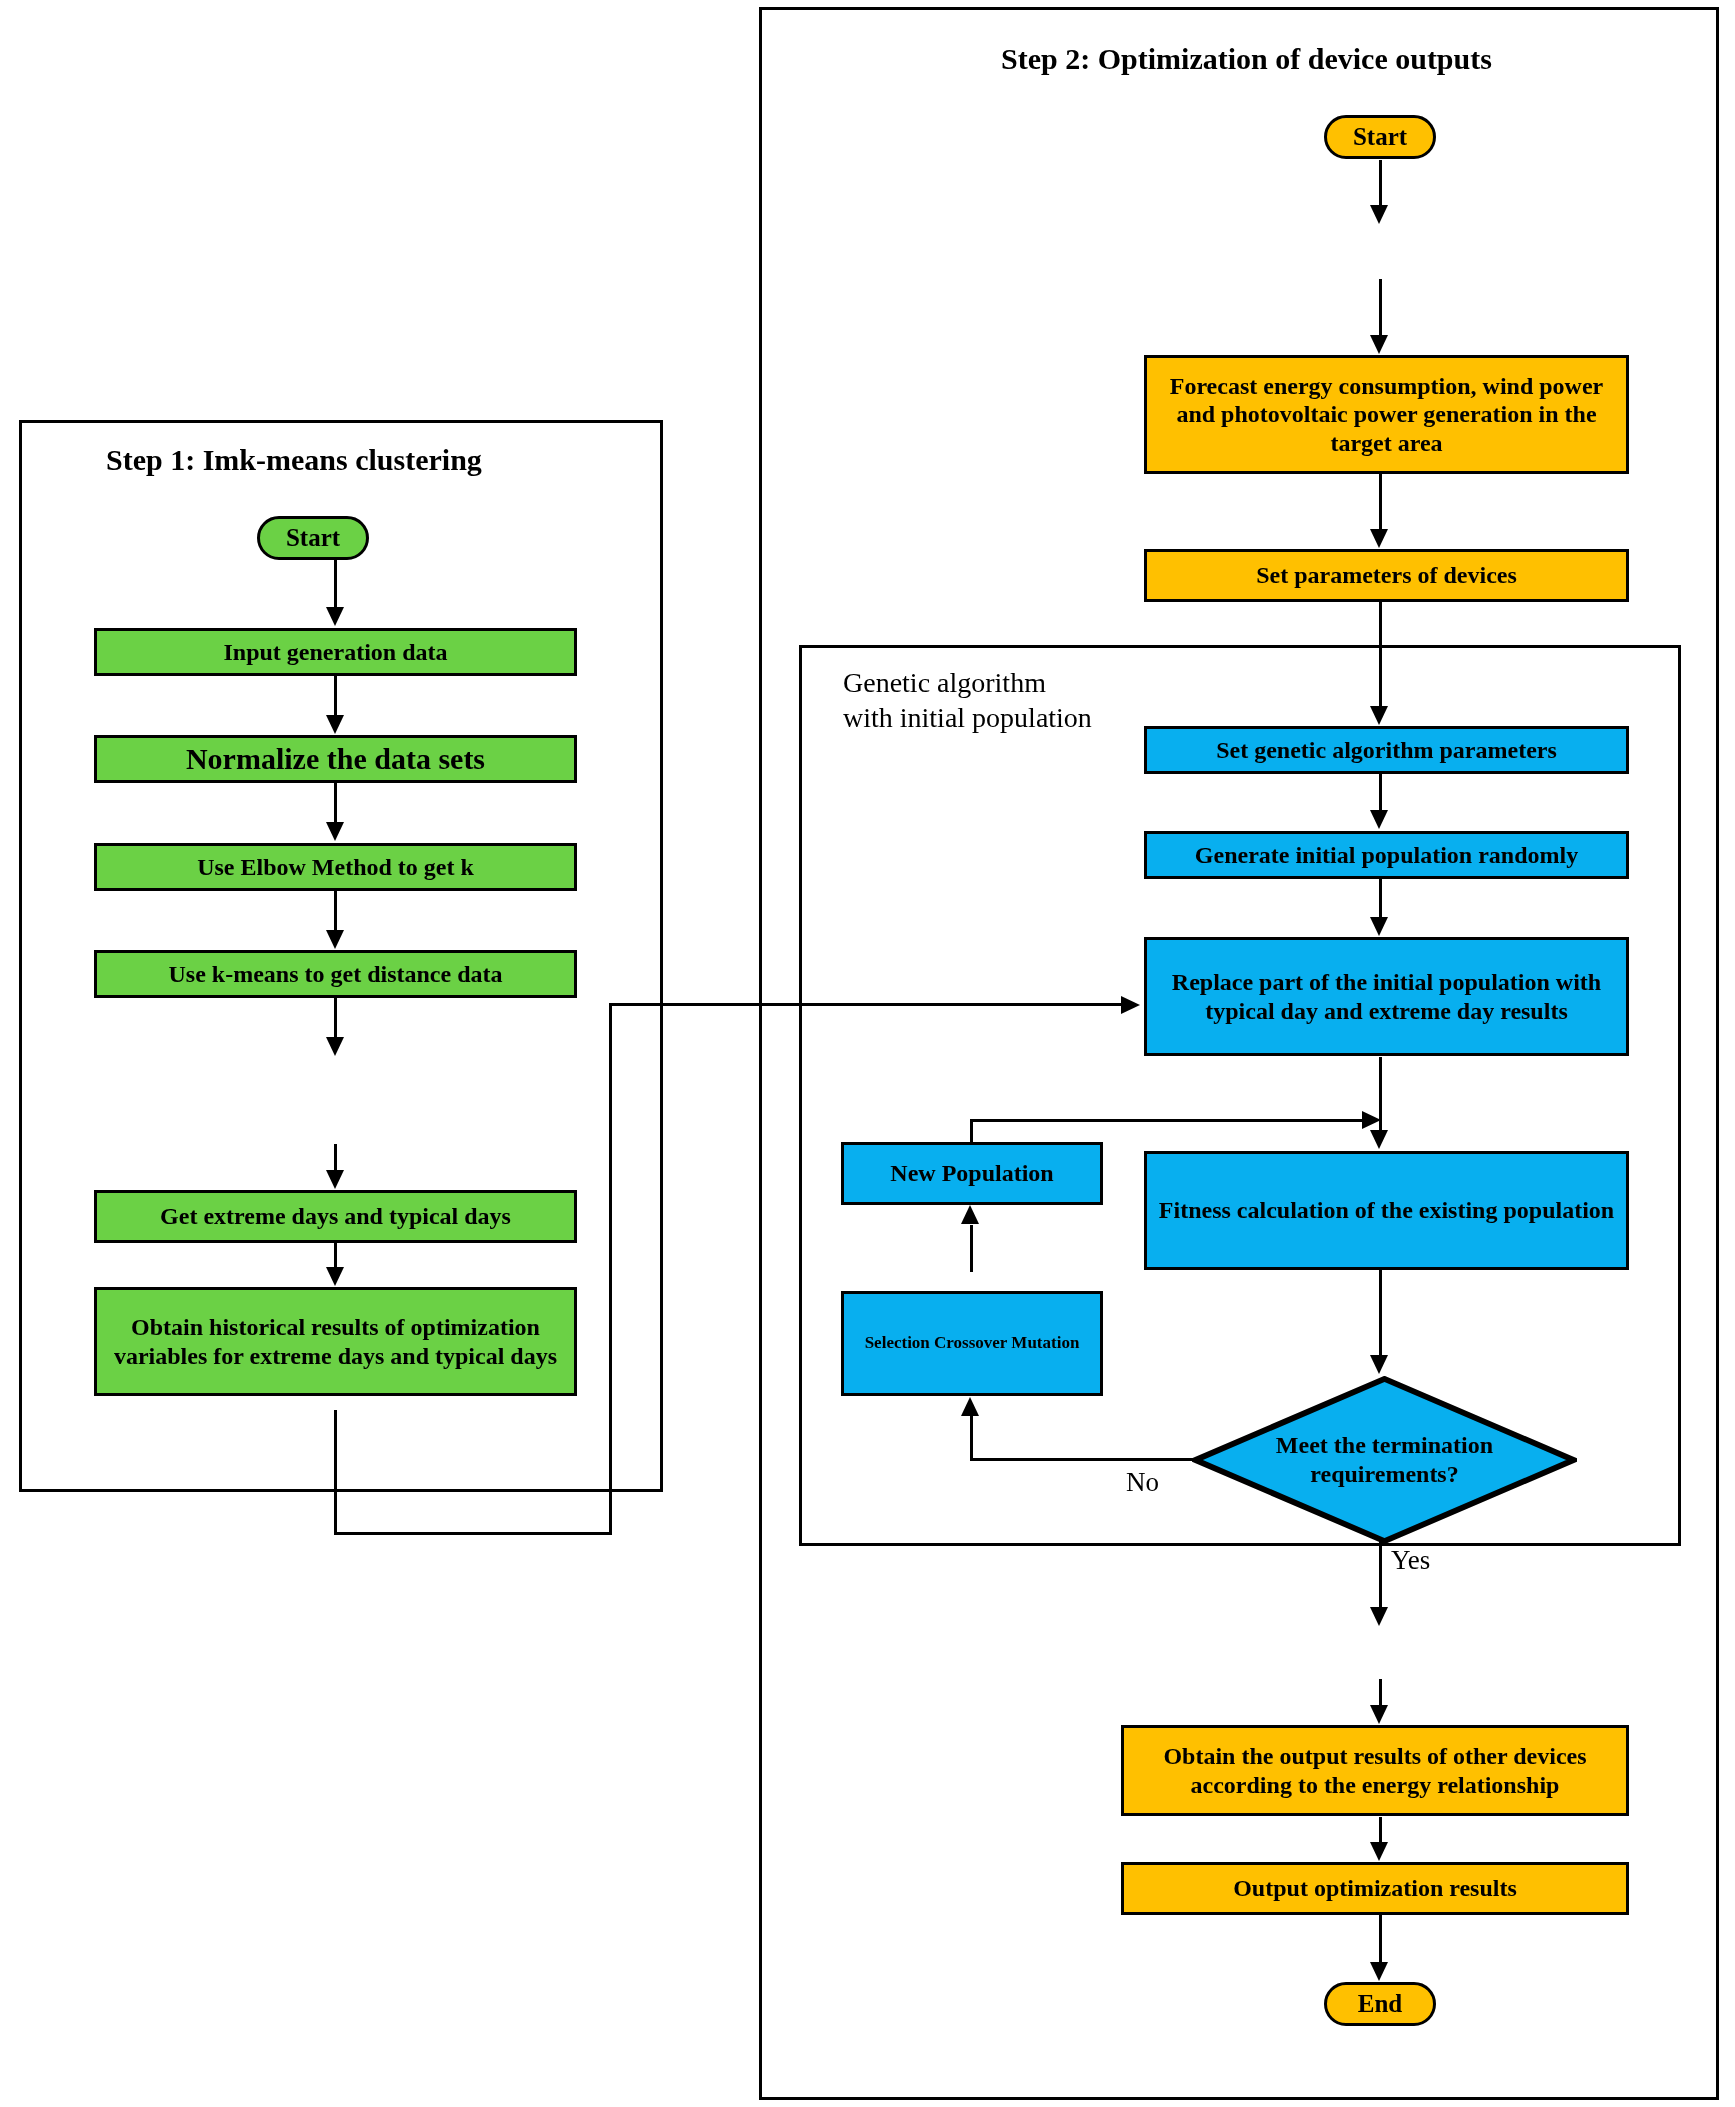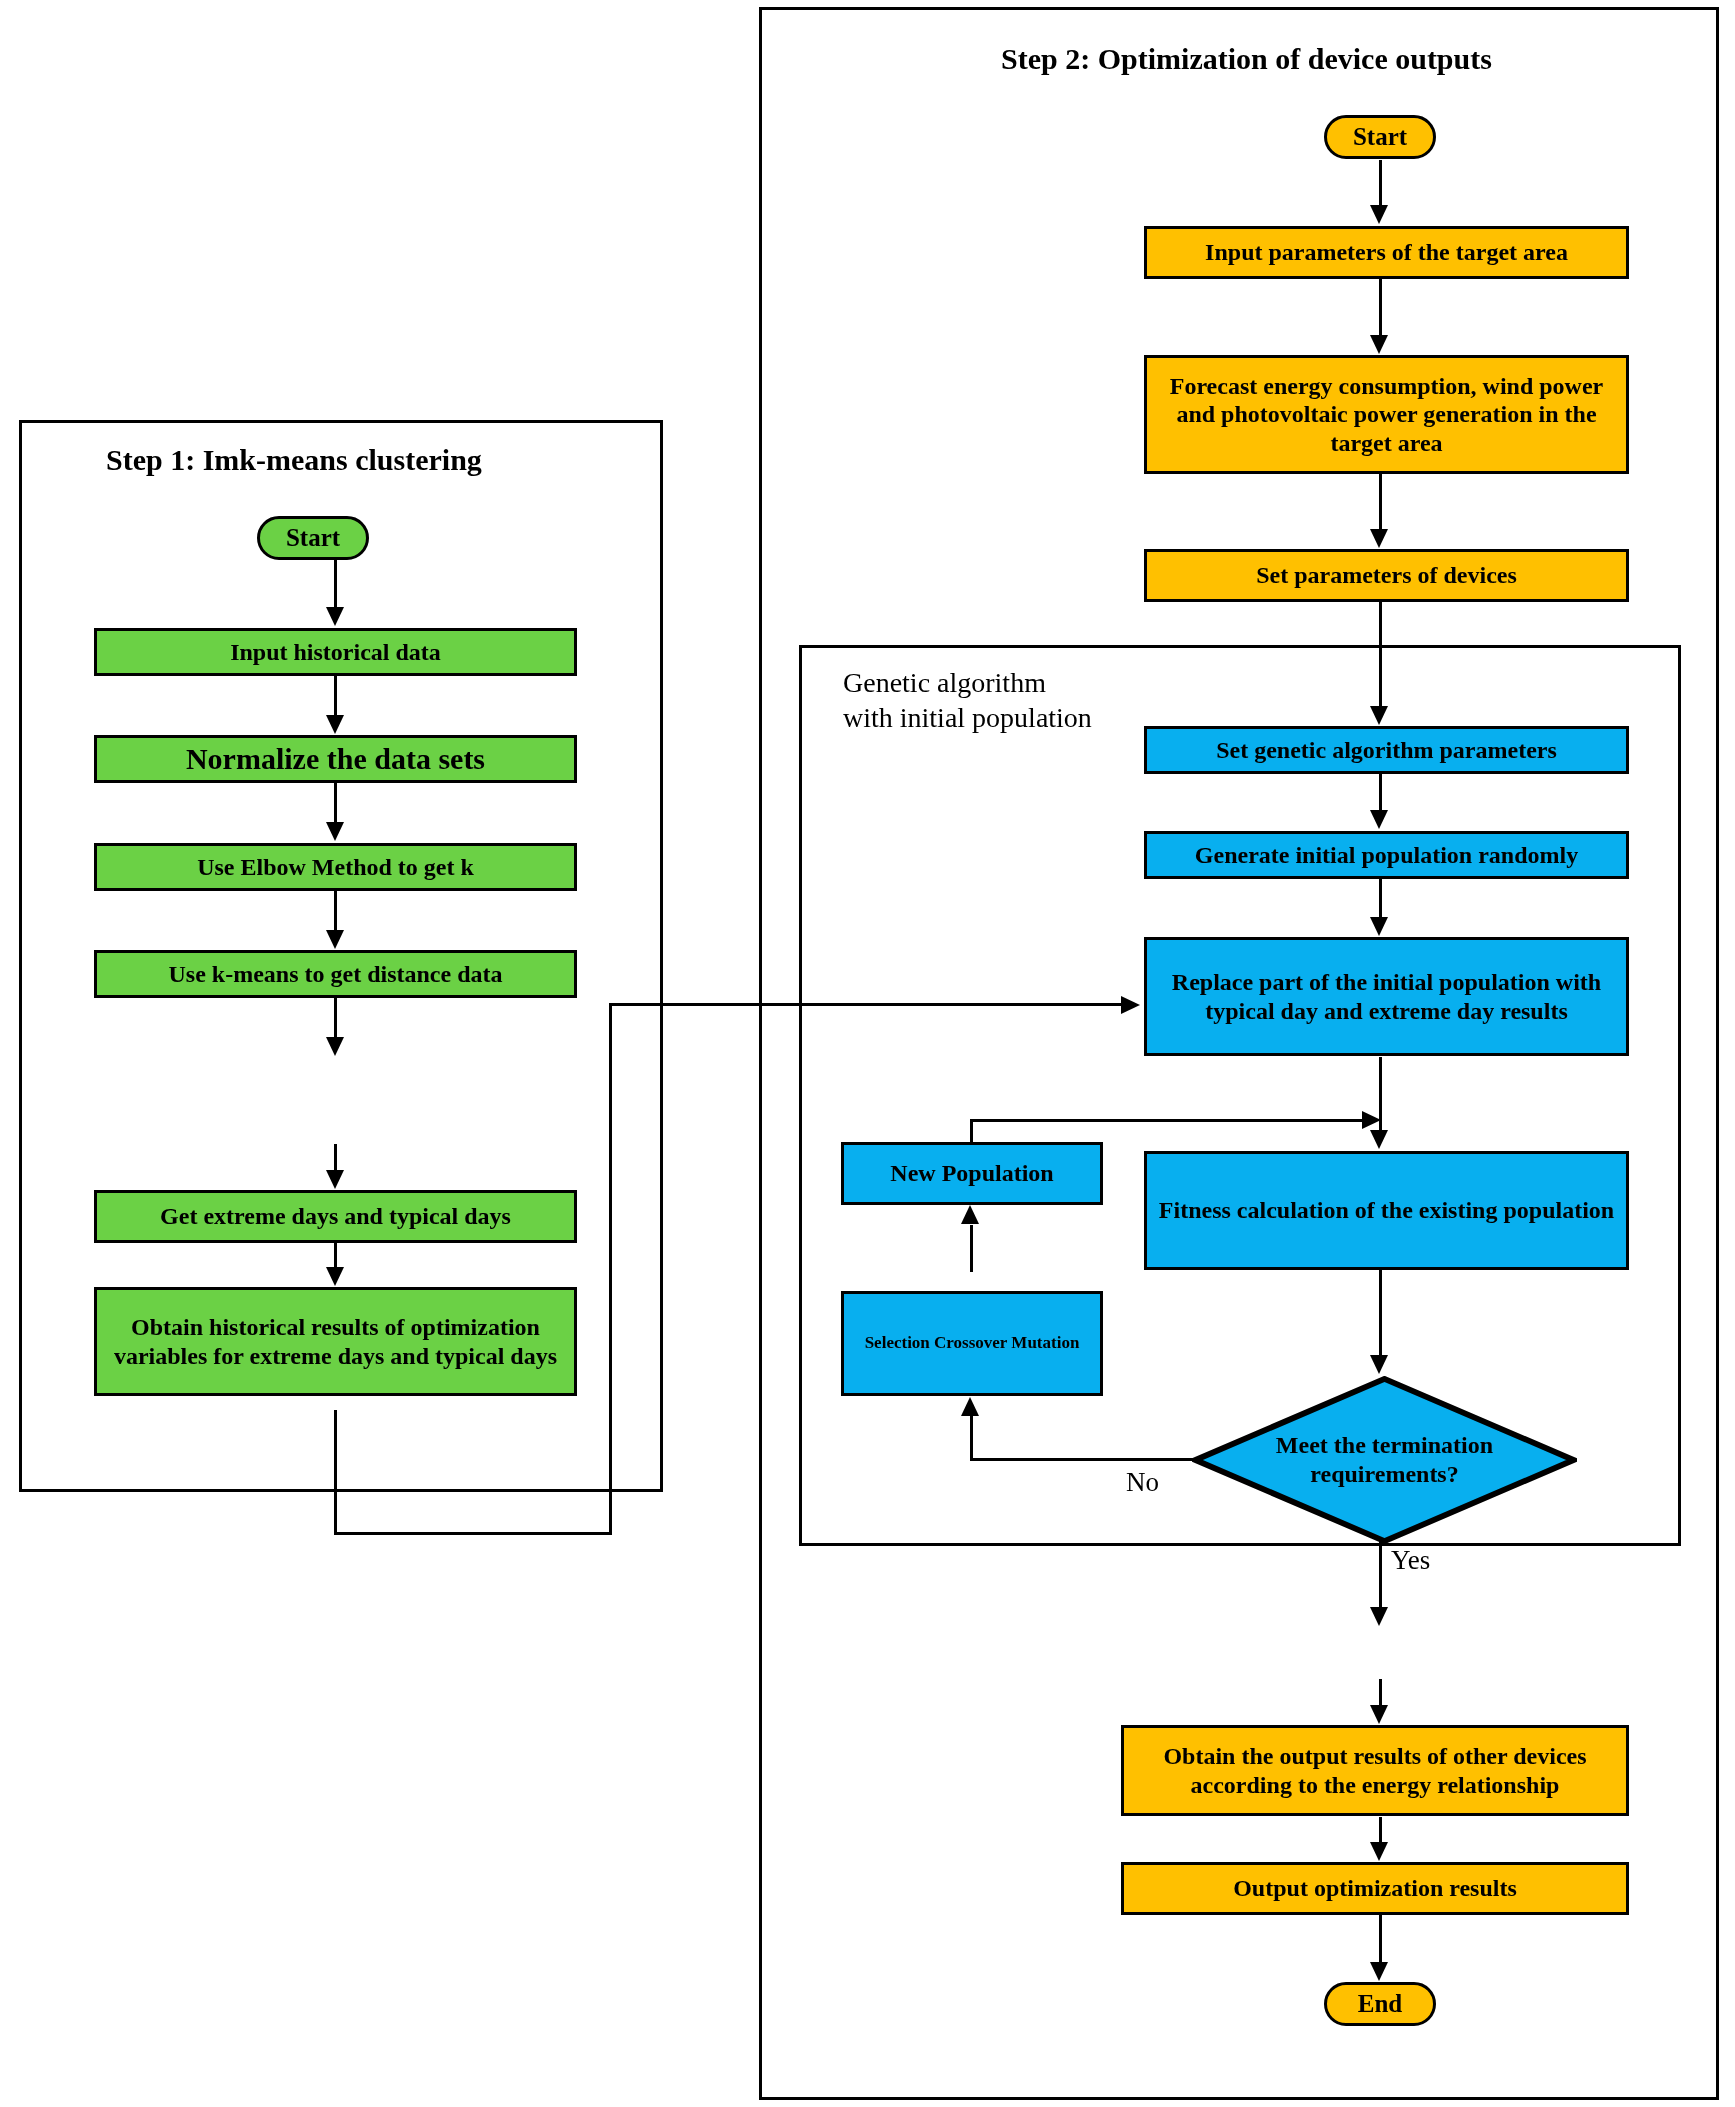--- a/index.html
+++ b/index.html
@@ -57,21 +57,21 @@
 <body>
 
 <div id="root">
 
   <div class="abs frame" style="left:19px;top:420px;width:644px;height:1072px;"></div>
 
   <div class="txt step-title" style="left:106px;top:443px;width:481px;font-size:30px;">Step 1:  Imk-means clustering</div>
 
   <div class="node green terminator" style="left:257px;top:516px;width:112px;height:44px;font-size:25px;">Start</div>
 
-  <div class="node green" style="left:94px;top:628px;width:483px;height:48px;font-size:24px;">Input historical data</div>
+  <div class="node green" style="left:94px;top:628px;width:483px;height:48px;font-size:24px;">Input generation data</div>
 
   <div class="node green" style="left:94px;top:735px;width:483px;height:48px;font-size:30px;">Normalize the data sets</div>
 
   <div class="node green" style="left:94px;top:950px;width:483px;height:48px;font-size:24px;">Use k-means to get distance data</div>
 
   <div class="node green" style="left:94px;top:843px;width:483px;height:48px;font-size:24px;">Use Elbow Method to get k</div>
 
 
   <div class="node green" style="left:94px;top:1190px;width:483px;height:53px;font-size:24px;">Get extreme days and typical days</div>
 
@@ -103,21 +103,20 @@
   <div class="ln lnv" style="left:609px;top:1003px;height:529px;"></div>
   <div class="ln lnh" style="left:609px;top:1003px;width:515px;"></div>
   <div class="ah ah-right" style="left:1121px;top:996px;"></div>
 
   <div class="abs frame" style="left:759px;top:6.7px;width:960px;height:2093px;"></div>
 
   <div class="txt step-title" style="left:929px;top:42px;width:635px;font-size:30px;text-align:center;">Step 2:  Optimization of device outputs</div>
 
   <div class="node orange terminator" style="left:1324px;top:115px;width:112px;height:44px;font-size:25px;">Start</div>
 
-  <div class="node orange" style="left:1144px;top:226px;width:485px;height:53px;font-size:24px;">Input parameters of the target area</div>
 
   <div class="node orange" style="left:1144px;top:355px;width:485px;height:119px;font-size:24px;">Forecast energy consumption, wind power and photovoltaic power generation in the target area</div>
 
   <div class="node orange" style="left:1144px;top:549px;width:485px;height:53px;font-size:24px;">Set parameters of devices</div>
 
   <div class="ln lnv" style="left:1379px;top:160px;height:47px;"></div>
   <div class="ah ah-down" style="left:1370px;top:205px;"></div>
 
   <div class="ln lnv" style="left:1379px;top:279px;height:57px;"></div>
   <div class="ah ah-down" style="left:1370px;top:335px;"></div>

